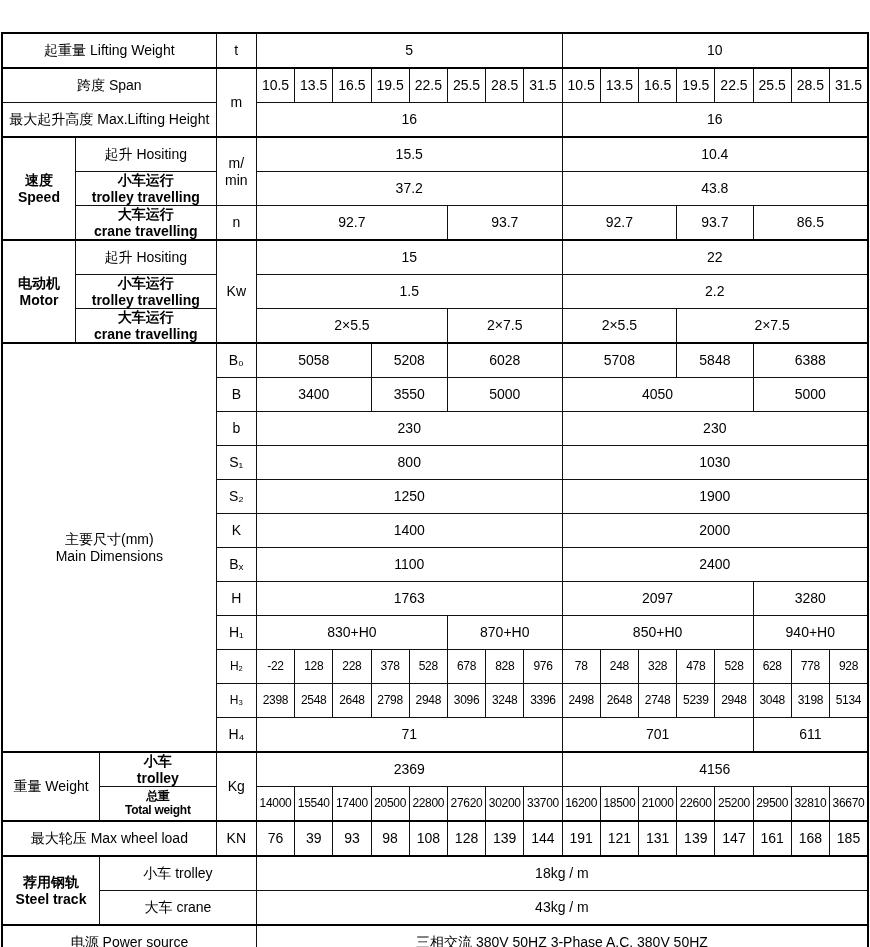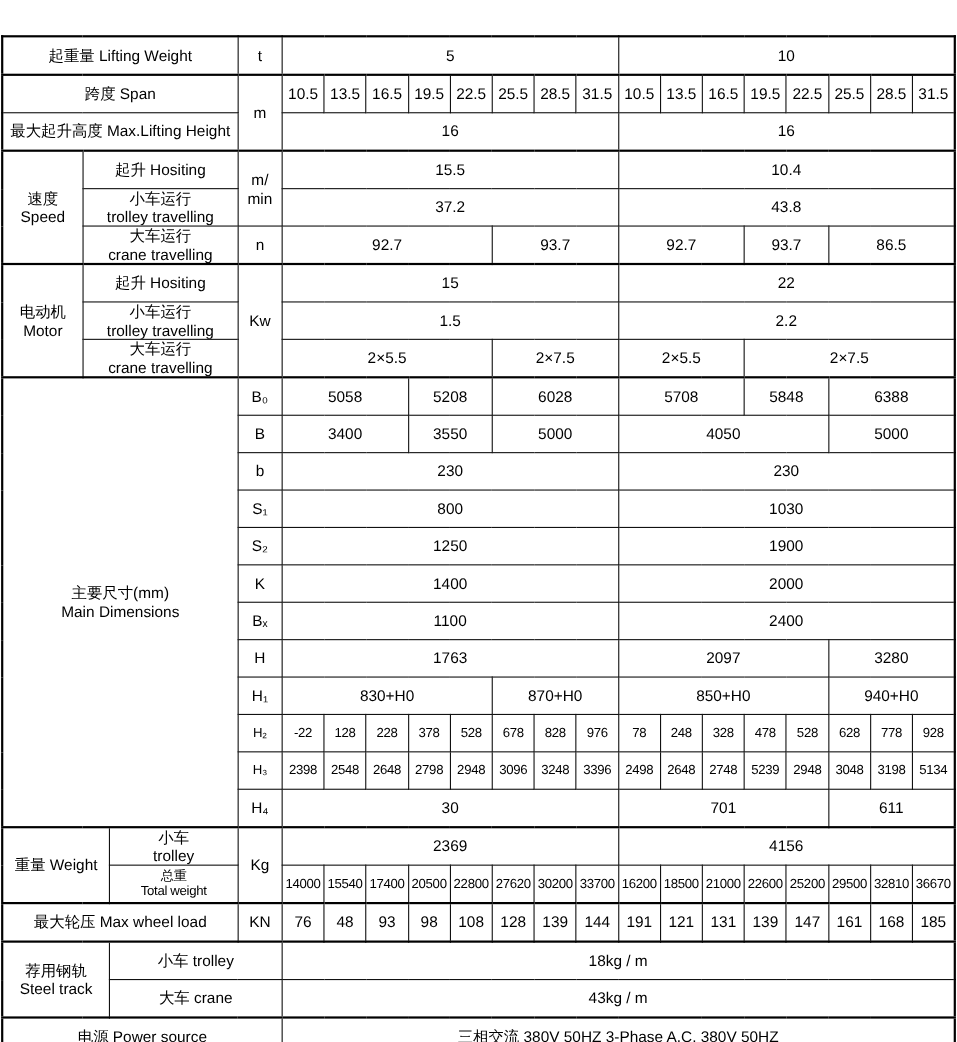--- a/index.html
+++ b/index.html
@@ -13,21 +13,21 @@
     text-align:center;
     vertical-align:middle;
     font-size:14px;
     line-height:1.15;
     white-space:pre-line;
     overflow:hidden;
   }
   tr.sec td{border-top:2px solid #000;}
   td.bL{border-left:2px solid #000;}
   tr.small td{font-size:12px;letter-spacing:-0.3px;}
-  td.two{font-size:13.5px;}
+  td.two{font-size:13.5px;font-weight:bold;}
 </style>
 </head>
 <body>
 
 <div class="sheet">
   <table class="spec">
     <colgroup>
       <col style="width:73px">
         <col style="width:24px">
         <col style="width:116px">
@@ -218,21 +218,21 @@
           <td>2648</td>
           <td>2748</td>
           <td>5239</td>
           <td>2948</td>
           <td>3048</td>
           <td>3198</td>
           <td>5134</td>
         </tr>
         <tr>
           <td class="bL">H₄</td>
-          <td colspan="8" class="bL">30</td>
+          <td colspan="8" class="bL">71</td>
           <td colspan="5" class="bL">701</td>
           <td colspan="3">611</td>
         </tr>
         <tr class="sec">
           <td colspan="2" rowspan="2">重量 Weight</td>
           <td class="two">小车
 trolley</td>
           <td rowspan="2" class="bL">Kg</td>
           <td colspan="8" class="bL">2369</td>
           <td colspan="8" class="bL">4156</td>
@@ -254,21 +254,21 @@
           <td>22600</td>
           <td>25200</td>
           <td>29500</td>
           <td>32810</td>
           <td>36670</td>
         </tr>
         <tr class="sec">
           <td colspan="3">最大轮压 Max wheel load</td>
           <td class="bL">KN</td>
           <td class="bL">76</td>
-          <td>48</td>
+          <td>39</td>
           <td>93</td>
           <td>98</td>
           <td>108</td>
           <td>128</td>
           <td>139</td>
           <td>144</td>
           <td class="bL">191</td>
           <td>121</td>
           <td>131</td>
           <td>139</td>

